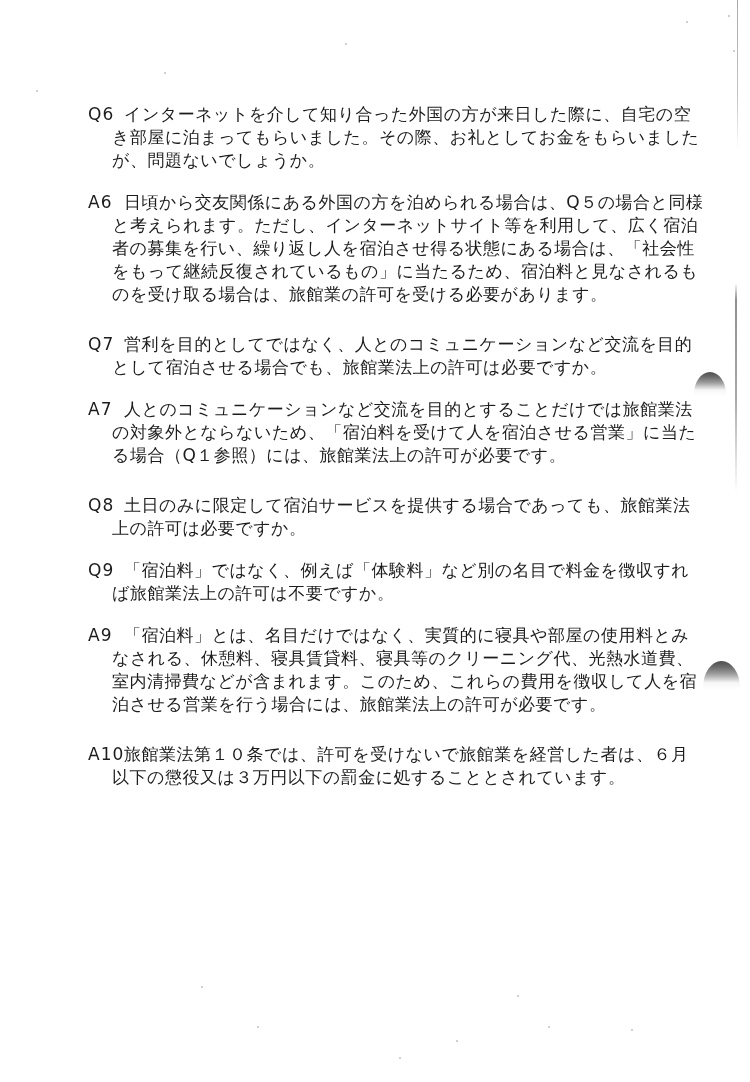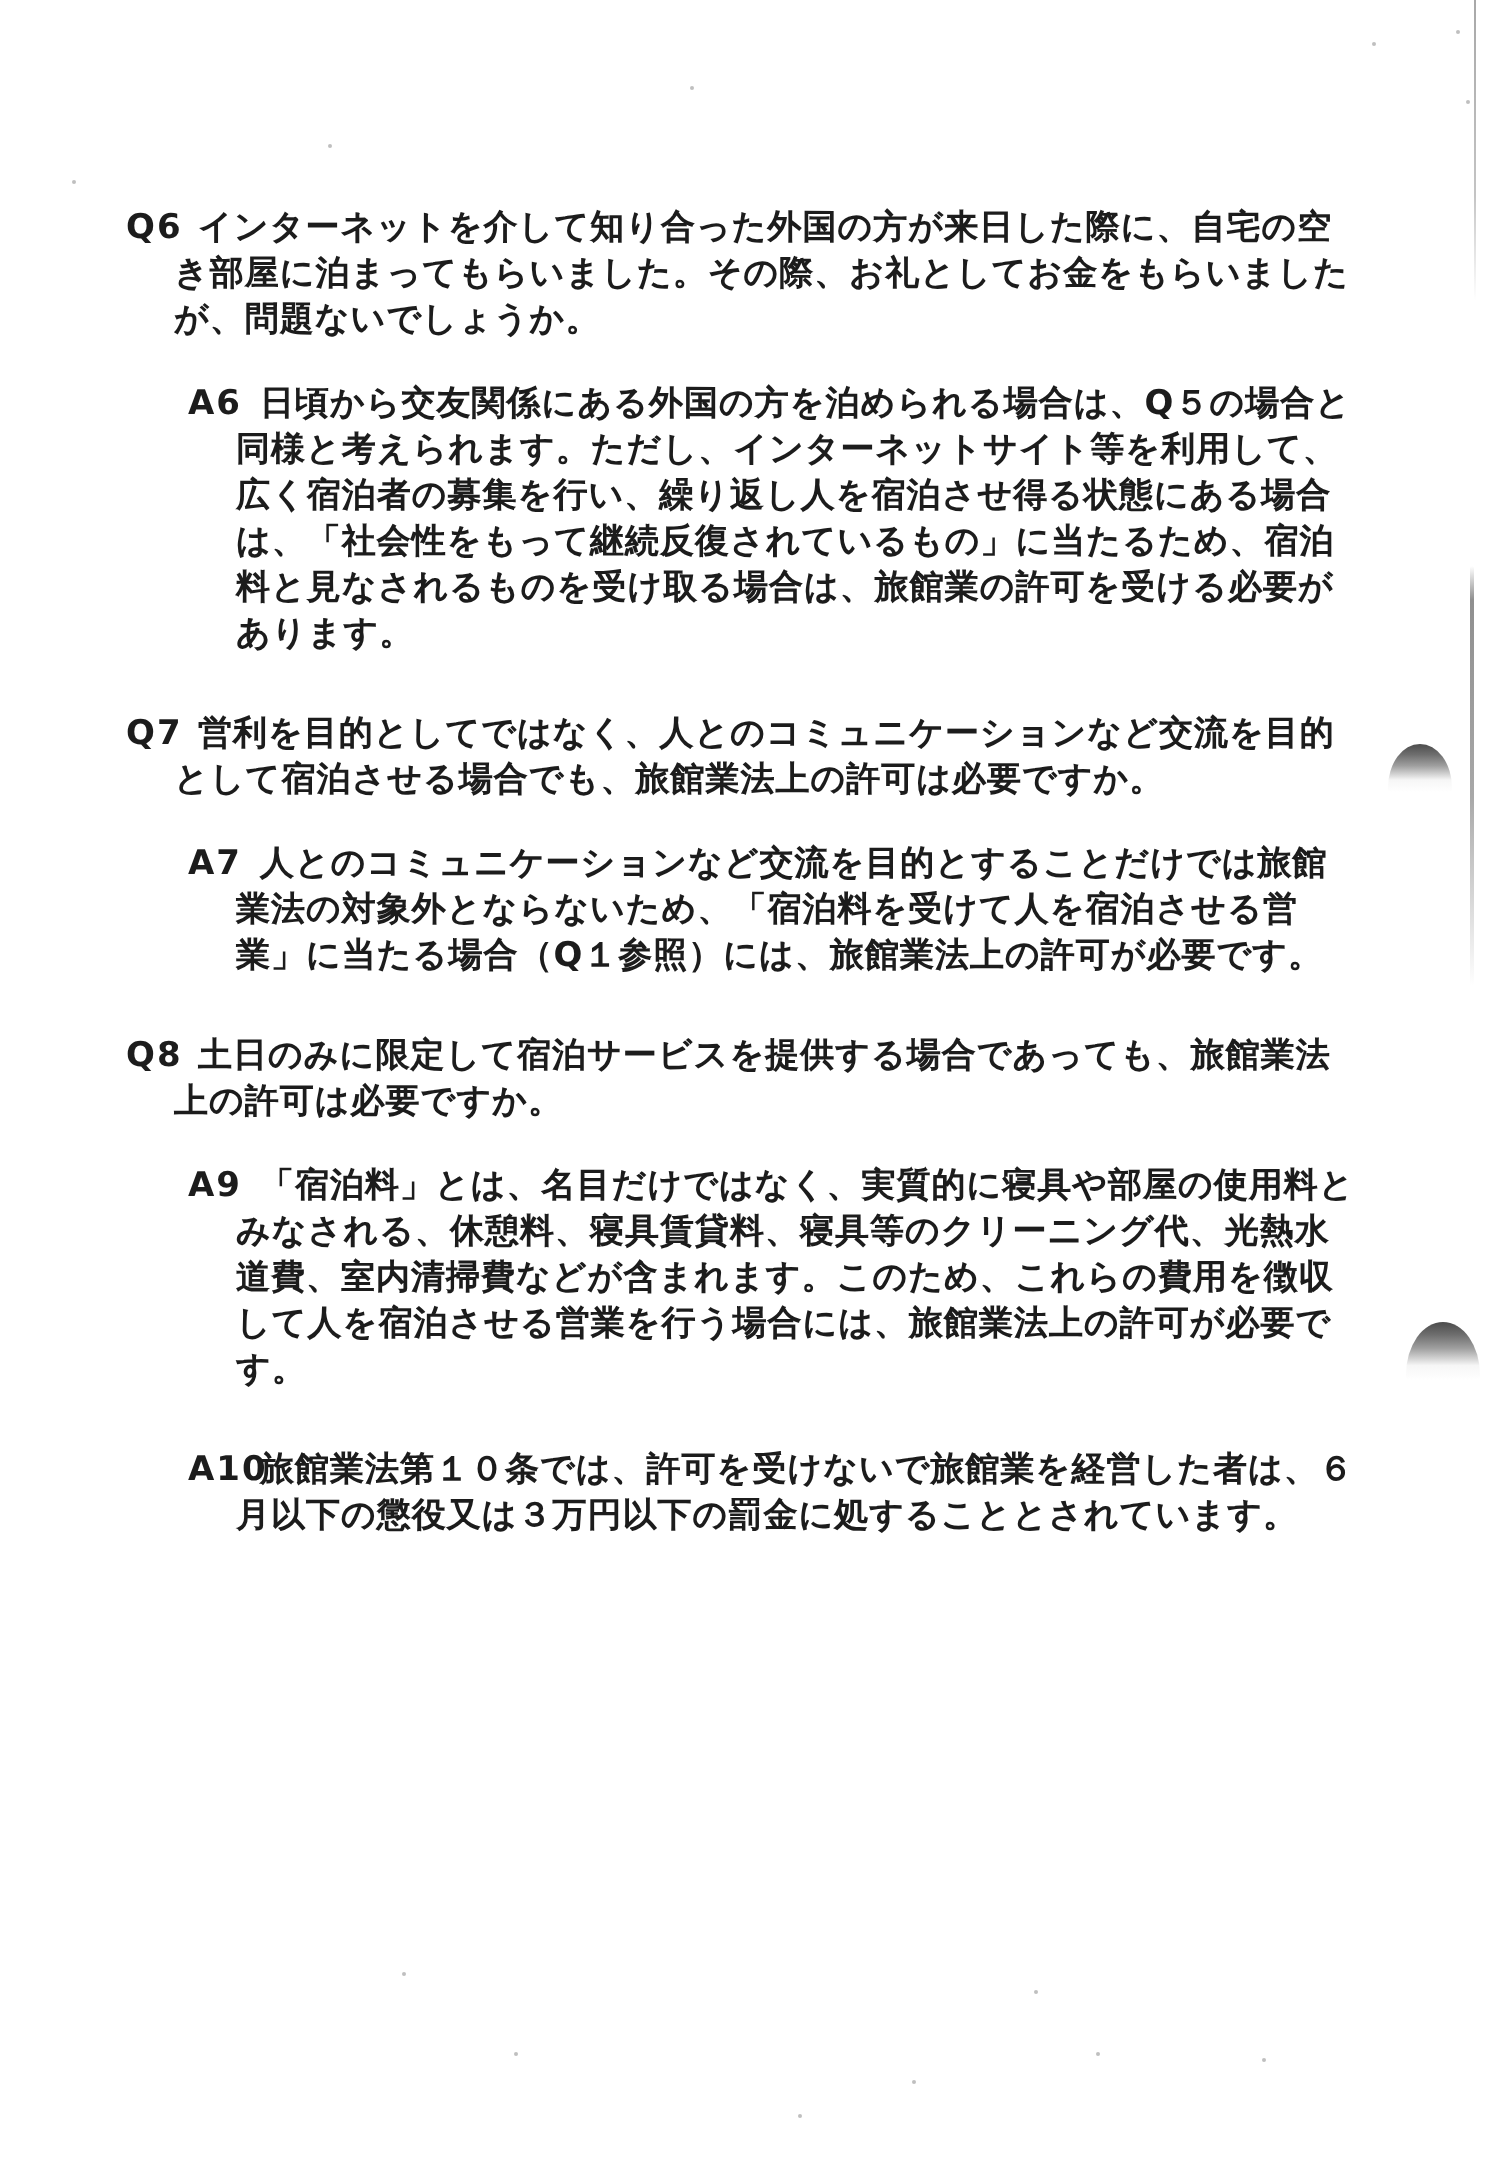--- a/index.html
+++ b/index.html
@@ -12,35 +12,34 @@
     position: relative;
     width: 750px;
     height: 1082px;
     background: #ffffff;
     overflow: hidden;
     font-family: "DejaVu Sans", sans-serif;
     color: #1c1c1c;
   }
   .content {
     position: absolute;
-    left: 63px;
+    left: 88px;
     top: 103px;
     width: 617px;
-    font-weight: bold;
   }
   .qa-block {
     font-size: 17px;
     line-height: 23px;
     letter-spacing: 0.5px;
     padding-left: 24px;   
     text-indent: -24px;   
     text-align: left;
   }
   .qa-block.question { margin-bottom: 19px; }
-  .qa-block.answer   { margin-bottom: 27px; margin-left: 31px; }
+  .qa-block.answer   { margin-bottom: 27px; }
   .qa-label {
     display: inline-block;
     width: 36px;
     text-indent: 0;
     letter-spacing: 1px;
     white-space: nowrap;
   }
   
   .scan-line {
     position: absolute;
@@ -83,20 +82,21 @@
 
     <div class="qa-block answer"><span class="qa-label">A6</span><span class="qa-text">日頃から交友関係にある外国の方を泊められる場合は、Q５の場合と同様と考えられます。ただし、インターネットサイト等を利用して、広く宿泊者の募集を行い、繰り返し人を宿泊させ得る状態にある場合は、「社会性をもって継続反復されているもの」に当たるため、宿泊料と見なされるものを受け取る場合は、旅館業の許可を受ける必要があります。</span></div>
 
     <div class="qa-block question"><span class="qa-label">Q7</span><span class="qa-text">営利を目的としてではなく、人とのコミュニケーションなど交流を目的として宿泊させる場合でも、旅館業法上の許可は必要ですか。</span></div>
 
     <div class="qa-block answer"><span class="qa-label">A7</span><span class="qa-text">人とのコミュニケーションなど交流を目的とすることだけでは旅館業法の対象外とならないため、「宿泊料を受けて人を宿泊させる営業」に当たる場合（Q１参照）には、旅館業法上の許可が必要です。</span></div>
 
     <div class="qa-block question"><span class="qa-label">Q8</span><span class="qa-text">土日のみに限定して宿泊サービスを提供する場合であっても、旅館業法上の許可は必要ですか。</span></div>
 
 
+    <div class="qa-block question"><span class="qa-label">Q9</span><span class="qa-text">「宿泊料」ではなく、例えば「体験料」など別の名目で料金を徴収すれば旅館業法上の許可は不要ですか。</span></div>
 
     <div class="qa-block answer"><span class="qa-label">A9</span><span class="qa-text">「宿泊料」とは、名目だけではなく、実質的に寝具や部屋の使用料とみなされる、休憩料、寝具賃貸料、寝具等のクリーニング代、光熱水道費、室内清掃費などが含まれます。このため、これらの費用を徴収して人を宿泊させる営業を行う場合には、旅館業法上の許可が必要です。</span></div>
 
 
     <div class="qa-block answer"><span class="qa-label">A10</span><span class="qa-text">旅館業法第１０条では、許可を受けないで旅館業を経営した者は、６月以下の懲役又は３万円以下の罰金に処することとされています。</span></div>
 
 
   </div>
 
   <div class="scan-line seg1"></div>

